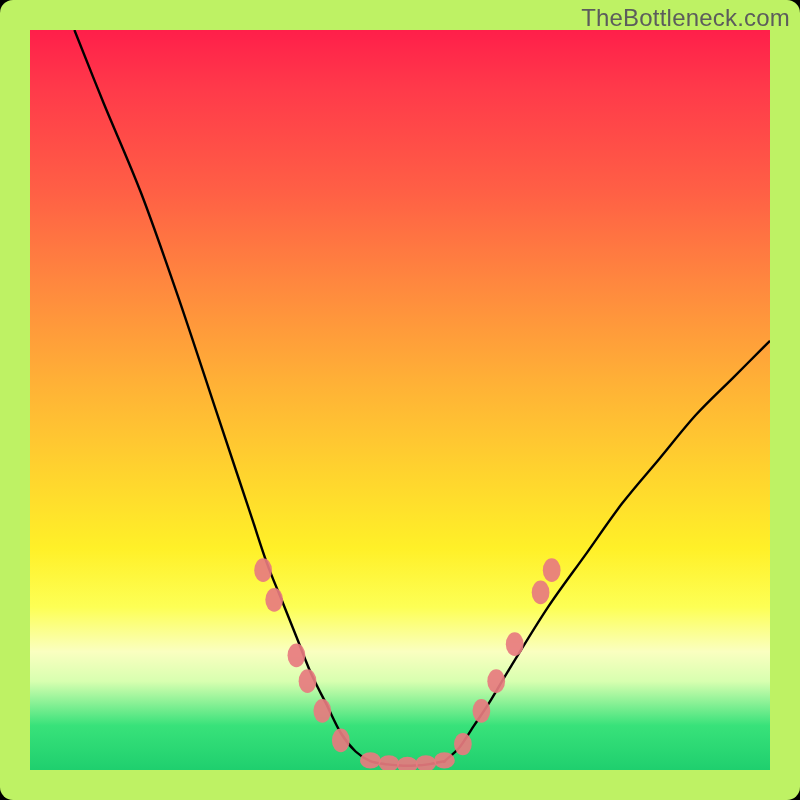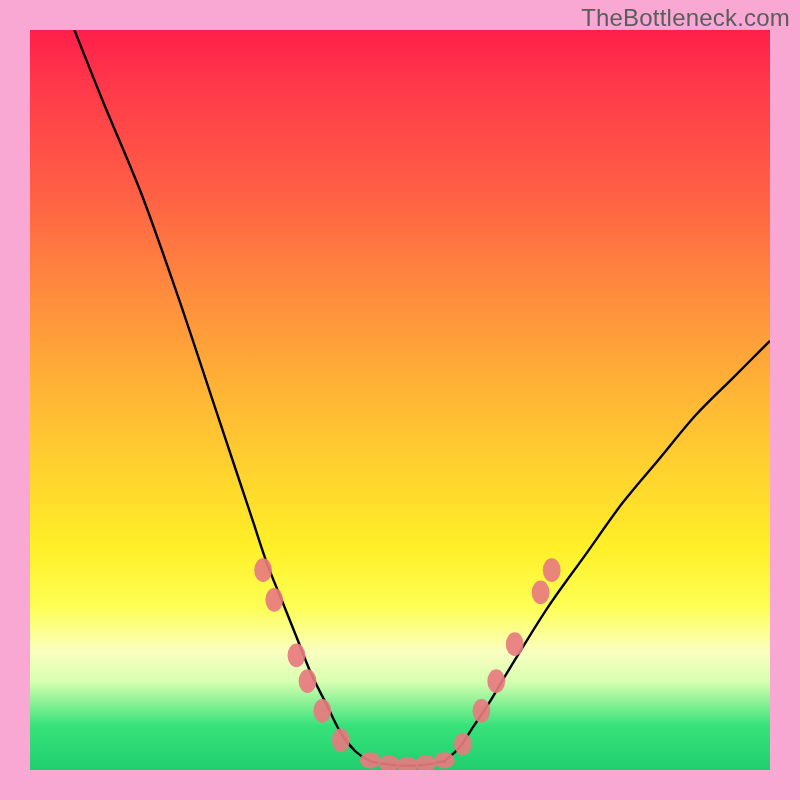--- a/index.html
+++ b/index.html
@@ -10,21 +10,22 @@
     overflow: hidden;
     background: #000;
     font-family: Arial, Helvetica, sans-serif;
   }
   .frame {
     position: absolute;
     left: 0;
     top: 0;
     width: 800px;
     height: 800px;
-    background: #f9a8d4;
+    background: #bef264;
+    border-radius: 13px;
   }
   .plot {
     position: absolute;
     left: 30px;
     top: 30px;
     width: 740px;
     height: 740px;
     background: linear-gradient(to bottom,
       #ff1f4a 0%,
       #ff3a4a 8%,

